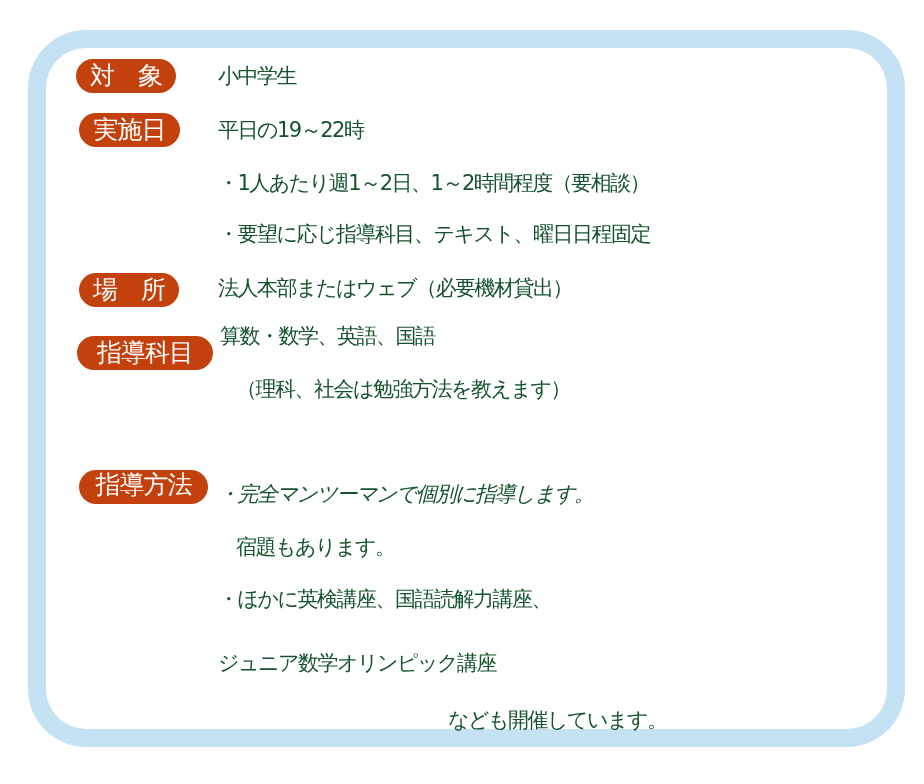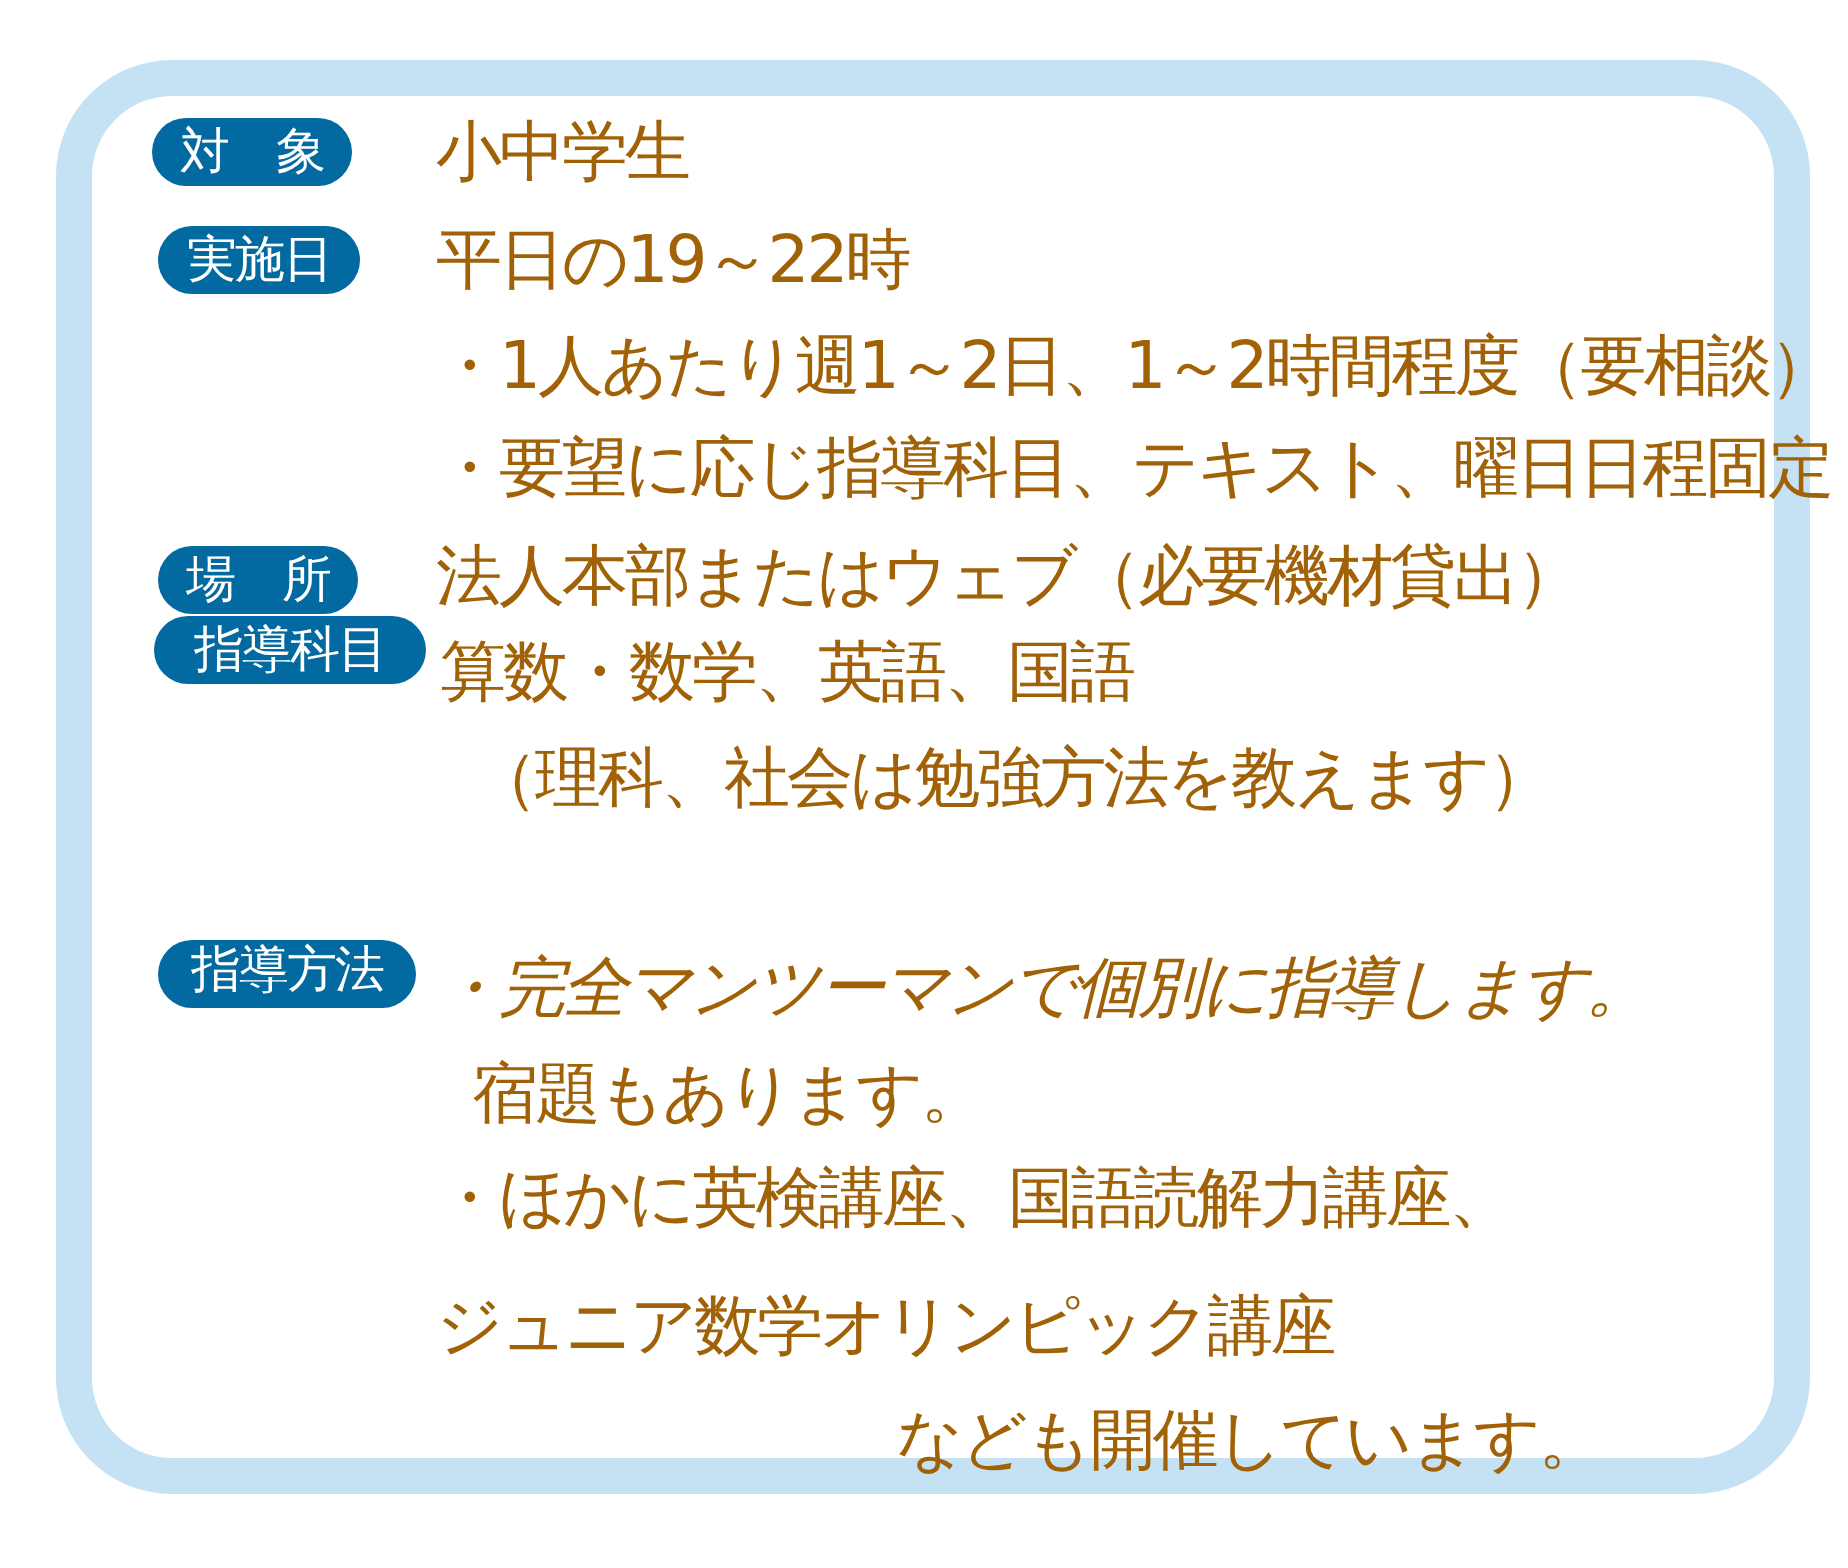--- a/index.html
+++ b/index.html
@@ -9,26 +9,26 @@
     }
     .frame {
       position: absolute; left: 28px; top: 30px; width: 877px; height: 717px;
       background: #c4e2f4; border-radius: 58px;
     }
     .inner {
       position: absolute; left: 18px; top: 18px; right: 18px; bottom: 18px;
       background: #ffffff; border-radius: 40px;
     }
     .pill {
-      position: absolute; background: #0369a1; color: #ffffff;
+      position: absolute; background: #c2410c; color: #ffffff;
       border-radius: 18px; font-size: 25px; line-height: 34px; height: 34px;
       text-align: center; white-space: nowrap; letter-spacing: -1px;
     }
     .line {
-      position: absolute; color: #a16207; font-size: 33px; line-height: 36px;
+      position: absolute; color: #14532d; font-size: 21px; line-height: 36px;
       white-space: nowrap; letter-spacing: -1.5px;
     }
   </style>
 </head>
 <body>
 
 <div class="frame">
   <div class="inner"></div>
 </div>
 
@@ -36,21 +36,21 @@
 <div class="line" style="left:218px; top:58px;">小中学生</div>
 
 <div class="pill" style="left:79px; top:113px; width:101px;">実施日</div>
 <div class="line" style="left:218px; top:112px;">平日の19～22時</div>
 <div class="line" style="left:218px; top:165px;">・1人あたり週1～2日、1～2時間程度（要相談）</div>
 <div class="line" style="left:218px; top:216px;">・要望に応じ指導科目、テキスト、曜日日程固定</div>
 
 <div class="pill" style="left:79px; top:273px; width:100px;">場　所</div>
 <div class="line" style="left:218px; top:270px;">法人本部またはウェブ（必要機材貸出）</div>
 
-<div class="pill" style="left:77px; top:308px; width:136px;">指導科目</div>
+<div class="pill" style="left:77px; top:336px; width:136px;font-family:Liberation Serif, serif;">指導科目</div>
 <div class="line" style="left:220px; top:318px;">算数・数学、英語、国語</div>
 <div class="line" style="left:236px; top:371px;">（理科、社会は勉強方法を教えます）</div>
 
 <div class="pill" style="left:79px; top:470px; width:129px;font-family:Liberation Mono, monospace;">指導方法</div>
 <div class="line" style="left:218px; top:476px;font-style:italic;">・完全マンツーマンで個別に指導します。</div>
 <div class="line" style="left:236px; top:529px;text-align:right;">宿題もあります。</div>
 <div class="line" style="left:218px; top:581px;">・ほかに英検講座、国語読解力講座、</div>
 <div class="line" style="left:218px; top:626px;margin-top:19px;">ジュニア数学オリンピック講座</div>
 <div class="line" style="left:448px; top:670px;margin-top:32px;">なども開催しています。</div>
 

